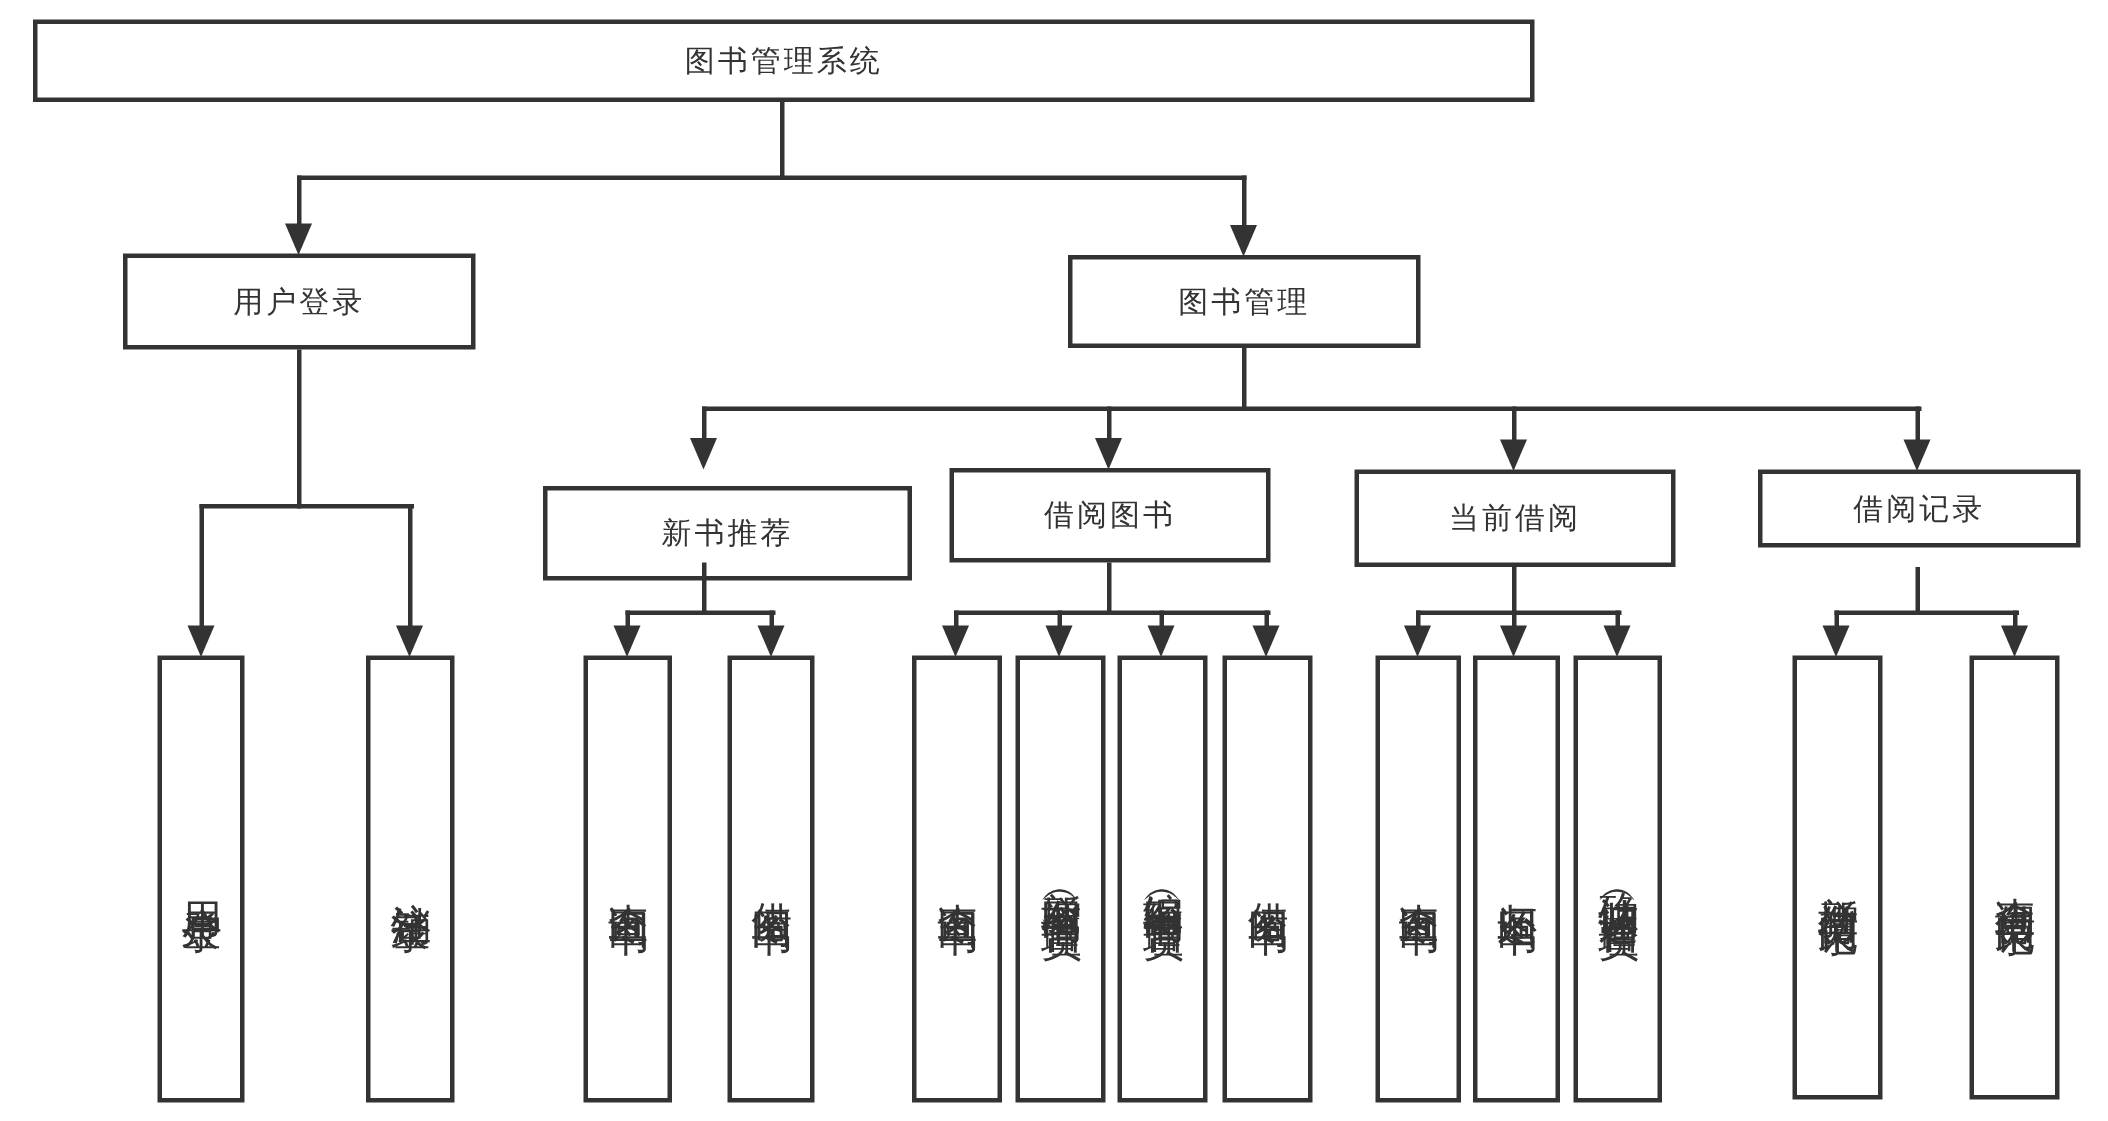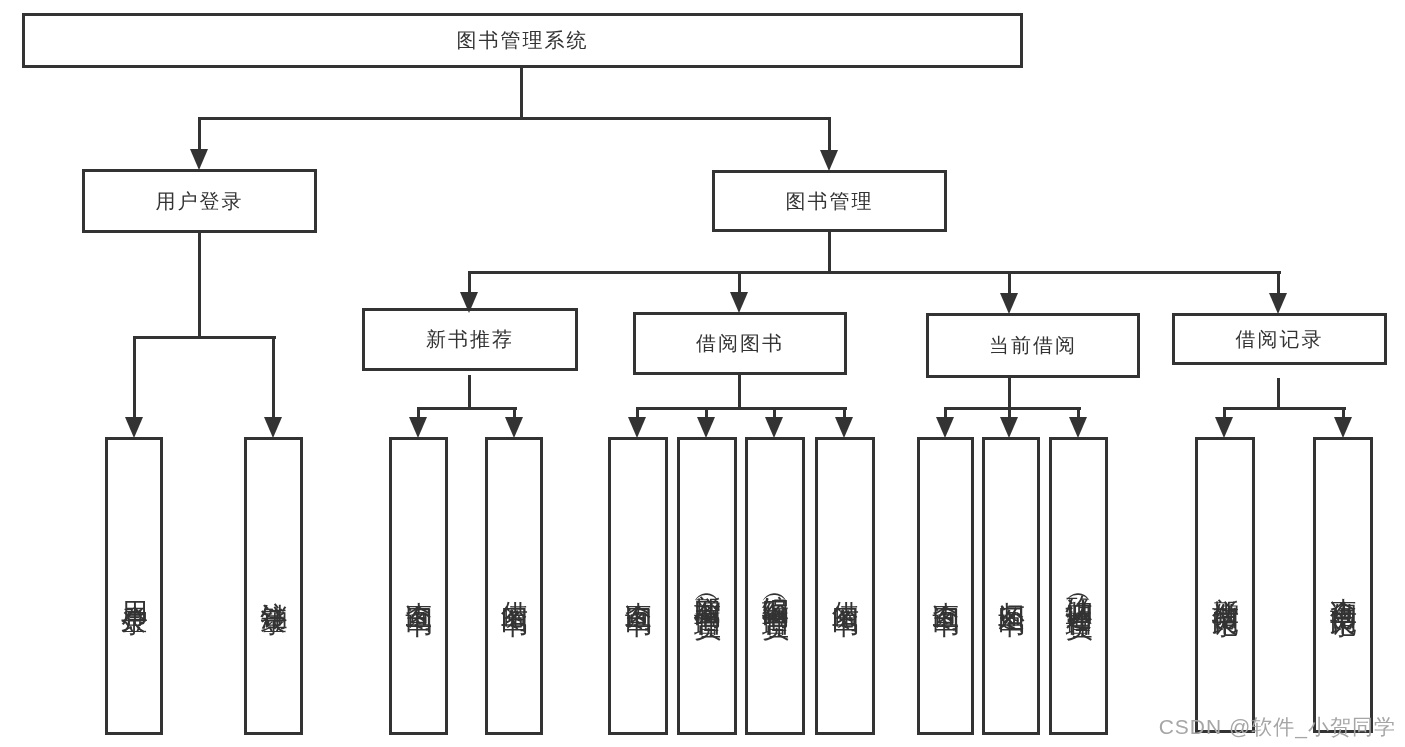--- a/index.html
+++ b/index.html
@@ -39,27 +39,27 @@
     <span class="hlabel">图书管理系统</span>
   </div>
 
   <div class="box" style="left:82px; top:169px; width:235px; height:64px;">
     <span class="hlabel">用户登录</span>
   </div>
   <div class="box" style="left:712px; top:170px; width:235px; height:62px;align-items:center;">
     <span class="hlabel">图书管理</span>
   </div>
 
-  <div class="box" style="left:362px; top:308px; width:216px; height:63px;text-align:center;">
+  <div class="box" style="left:362px; top:324px; width:246px; height:63px;text-align:center;">
     <span class="hlabel">新书推荐</span>
   </div>
   <div class="box" style="left:633px; top:312px; width:214px; height:63px;">
     <span class="hlabel">借阅图书</span>
   </div>
-  <div class="box" style="left:926px; top:313px; width:214px; height:65px;">
+  <div class="box" style="left:903px; top:313px; width:214px; height:65px;">
     <span class="hlabel">当前借阅</span>
   </div>
   <div class="box" style="left:1172px; top:313px; width:215px; height:52px;">
     <span class="hlabel">借阅记录</span>
   </div>
 
   <div class="box" style="left:105px; top:437px; width:58px; height:298px;">
     <span class="vlabel">用户登录</span>
   </div>
   <div class="box" style="left:244px; top:437px; width:59px; height:298px;">
@@ -155,15 +155,14 @@
   <div class="vline" style="left:1077px; top:407px; height:12px;"></div>
   <div class="arr" style="left:1069px; top:417px;"></div>
 
   <div class="vline" style="left:1277px; top:378px; height:32px;"></div>
   <div class="hline" style="left:1223px; top:407px; width:123px;"></div>
   <div class="vline" style="left:1223px; top:407px; height:12px;"></div>
   <div class="arr" style="left:1215px; top:417px;"></div>
   <div class="vline" style="left:1342px; top:407px; height:12px;"></div>
   <div class="arr" style="left:1334px; top:417px;"></div>
 
-  <div class="watermark">CSDN @软件_小贺同学</div>
 
 </div>
 
 </body></html>

